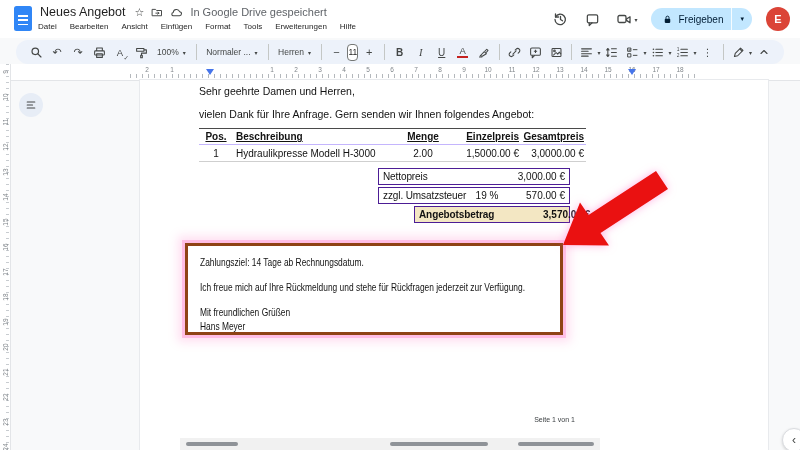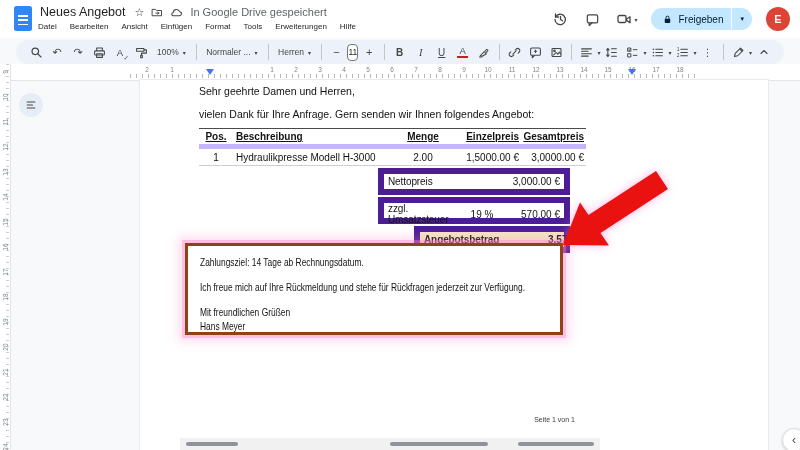--- a/index.html
+++ b/index.html
@@ -61,32 +61,32 @@
 
   
   .canvas{position:absolute;top:80px;left:0;right:0;bottom:0;}
   .outline-btn{position:absolute;left:19px;top:13px;width:24px;height:24px;border-radius:50%;background:#e7edf6;
     display:flex;align-items:center;justify-content:center;}
   .page{position:absolute;left:140px;top:0;width:628px;bottom:0;background:#fff;box-shadow:0 0 0 1px #e8eaed;}
   .doc-text{position:absolute;font-size:10.5px;color:#121212;white-space:nowrap;}
 
   .items-table{position:absolute;left:59px;top:48px;width:387px;font-size:10px;color:#121212;}
   .it-head{display:grid;grid-template-columns:34px 162px 56px 70px 65px;height:15px;align-items:center;
-    border-top:1px solid #4a4a4a;border-bottom:5px solid #c4b5fd;font-weight:bold;}
+    border-top:1px solid #4a4a4a;border-bottom:1px solid #c4b5fd;font-weight:bold;}
   .it-head .hcell{text-decoration:underline;}
   .it-row{display:grid;grid-template-columns:34px 162px 56px 70px 65px;height:16px;align-items:center;
     border-bottom:1px solid #cfcfcf;}
   .c0{text-align:center;}
   .c1{padding-left:3px;text-align:left;}
   .c2{text-align:center;}
   .c3,.c4{text-align:right;padding-right:2px;}
 
   .summary{position:absolute;left:238px;top:88px;width:192px;font-size:10px;color:#121212;}
   .sum-row{display:grid;grid-template-columns:1fr 36px 60px;height:15px;align-items:center;
-    border:6px solid #4c1d95;margin-bottom:2px;padding:0 4px;background:#fff;}
+    border:1px solid #4c1d95;margin-bottom:2px;padding:0 4px;background:#fff;}
   .sum-row.hl{font-weight:bold;margin-left:36px;}
   .sl{text-align:left;letter-spacing:-.1px;}
   .sm{text-align:center;}
   .sv{text-align:right;}
 
   .note-box{position:absolute;left:45px;top:163px;width:378px;height:92px;box-sizing:border-box;
     border:3px solid #8f4315;background:#fff;padding:10px 16px 0 12px;
     box-shadow:0 0 0 3px rgba(255,130,205,.38),0 0 9px 7px rgba(255,130,205,.25);}
   .note-content{transform:scaleX(.8);transform-origin:0 0;width:125%;}
   .note-line{font-size:10.5px;color:#121212;white-space:nowrap;margin-bottom:12px;line-height:13px;}

